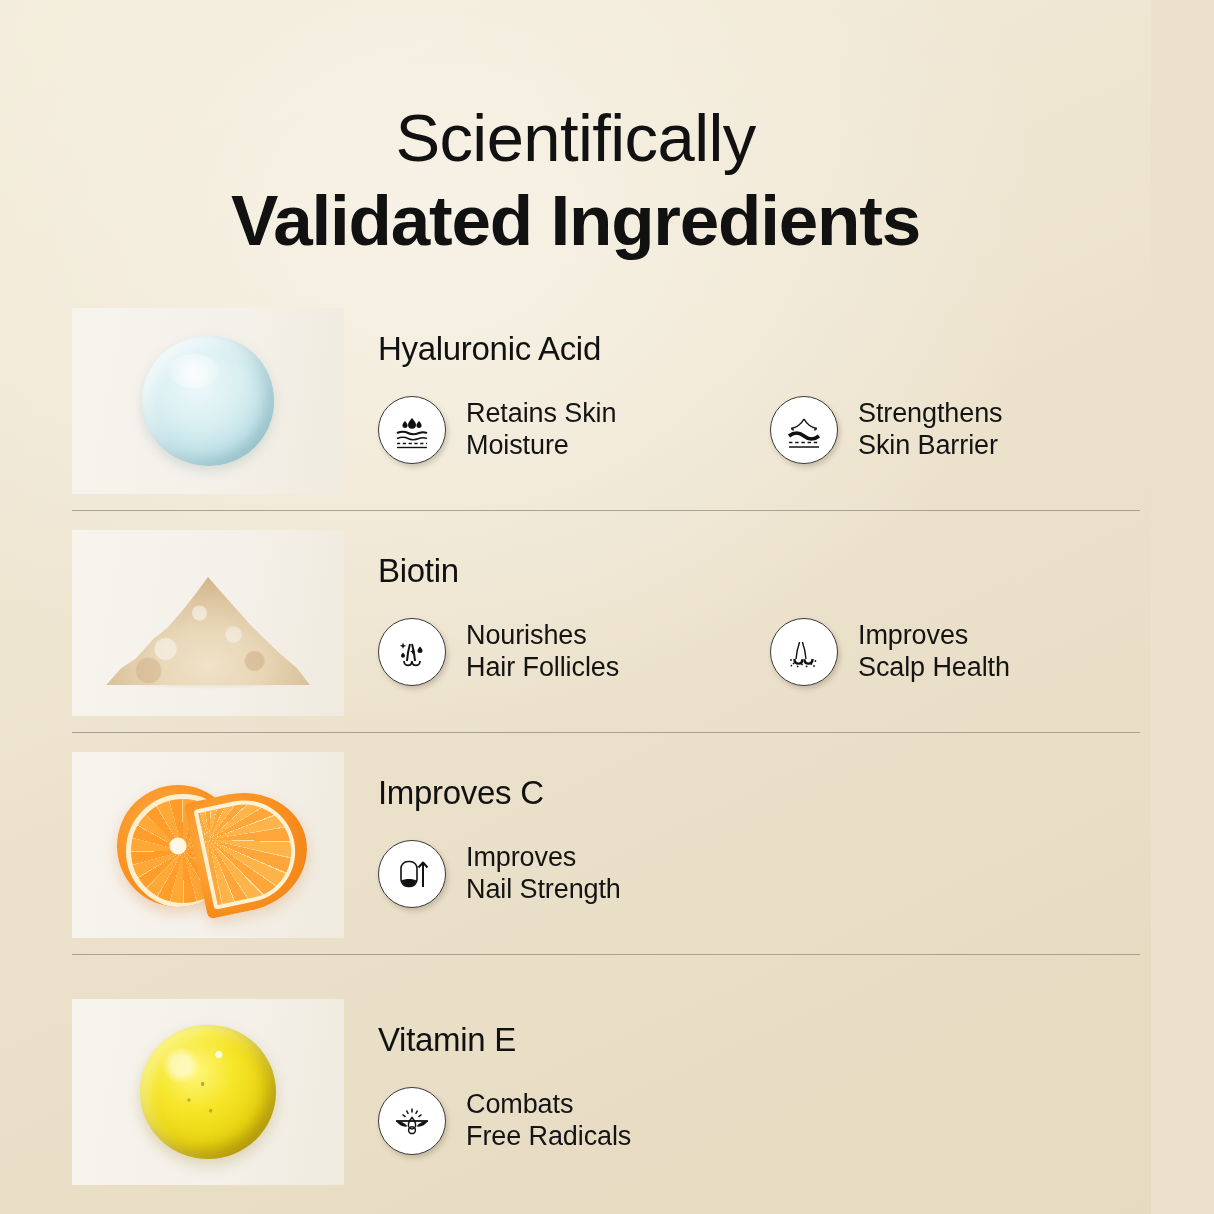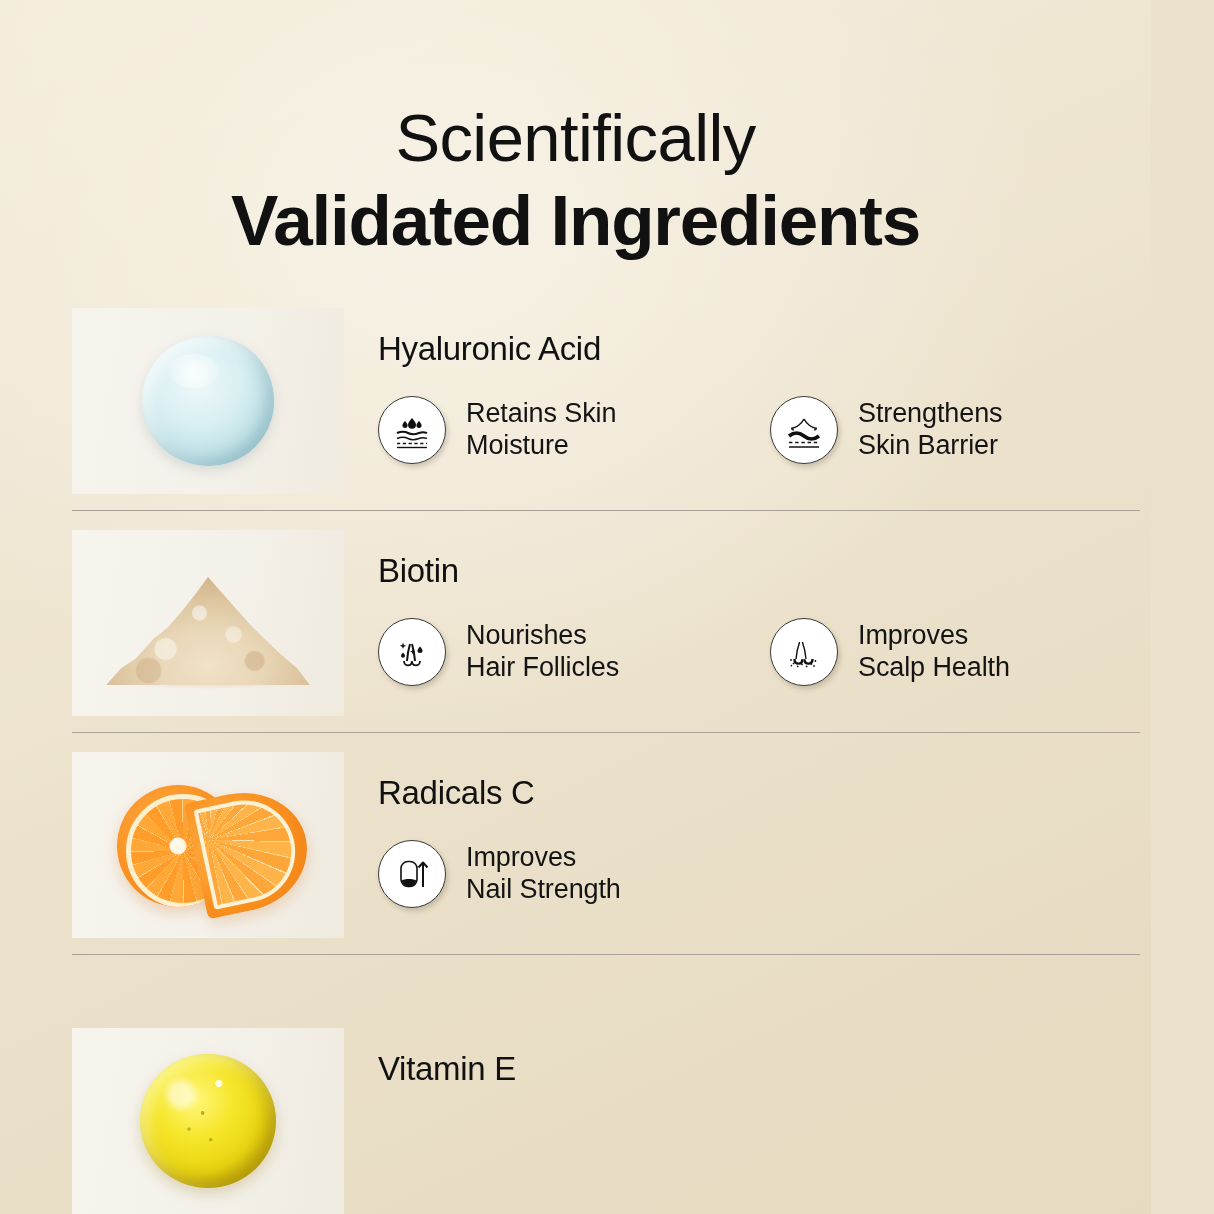--- a/index.html
+++ b/index.html
@@ -54,21 +54,21 @@
   
   .row {
     position: absolute;
     left: 72px;
     width: 1068px;
     height: 186px;
   }
   .row-1 { top: 308px; }
   .row-2 { top: 530px; padding-left: 42px; }
   .row-3 { top: 752px; }
-  .row-4 { top: 1028px; }
+  .row-4 { top: 999px; }
 
   .divider {
     position: absolute;
     left: 72px;
     width: 1068px;
     height: 1px;
     background: #a9a196;
   }
   .div-1 { top: 510px; }
   .div-2 { top: 732px; }
@@ -383,21 +383,21 @@
 
   <div class="row row-3">
 
     <div class="img-panel">
       <div class="photo orange-wrap">
         <div class="orange-half"></div>
         <div class="orange-wedge"></div>
       </div>
     </div>
 
-    <div class="ingredient-name">Radicals C</div>
+    <div class="ingredient-name">Improves C</div>
 
     <div class="benefit benefit-a">
       <div class="benefit-icon">
         <svg width="44" height="44" viewBox="0 0 44 44" fill="none" stroke="#111" stroke-width="1.6">
           <rect x="11" y="9.5" width="16" height="25" rx="7"></rect>
           <path d="M11.8 28.5c2.6-2 11.6-2 14.4 0v-.6c0 3.6-3.2 6.6-7.2 6.6S11.8 31.5 11.8 28.5z" fill="#111" stroke="none"></path>
           <path d="M33 35V11" stroke-width="2"></path>
           <path d="M28.5 15.5L33 10.5l4.5 5" stroke-width="2" stroke-linejoin="round"></path>
         </svg>
       </div>
@@ -410,16 +410,30 @@
   <div class="divider div-3"></div>
 
   <div class="row row-4">
 
     <div class="img-panel">
       <div class="photo oil-drop"></div>
     </div>
 
     <div class="ingredient-name">Vitamin E</div>
 
+    <div class="benefit benefit-a">
+      <div class="benefit-icon">
+        <svg width="44" height="44" viewBox="0 0 44 44" fill="none" stroke="#111" stroke-width="1.5">
+          <path d="M22 9.5v4M16.5 11.5l1.8 3.4M27.5 11.5l-1.8 3.4M12.5 15.5l3 2.4M31.5 15.5l-3 2.4"></path>
+          <path d="M6 22h32" stroke-width="1.8"></path>
+          <path d="M6 22c4.6 0 8.6 1.6 11.6 5.6C13 28.4 8.8 26 6 22z" fill="#111" stroke="none"></path>
+          <path d="M38 22c-4.6 0-8.6 1.6-11.6 5.6C31 28.4 35.2 26 38 22z" fill="#111" stroke="none"></path>
+          <path d="M22 18.5c-2.2 2.6-3.6 4.8-3.6 7.4 0 2.4 1.8 4 3.6 4s3.6-1.6 3.6-4c0-2.6-1.4-4.8-3.6-7.4z"></path>
+          <circle cx="22" cy="31.2" r="3.4"></circle>
+        </svg>
+      </div>
+      <div class="benefit-label">Combats
+Free Radicals</div>
+    </div>
 
   </div>
 
 </div>
 
 </body></html>

